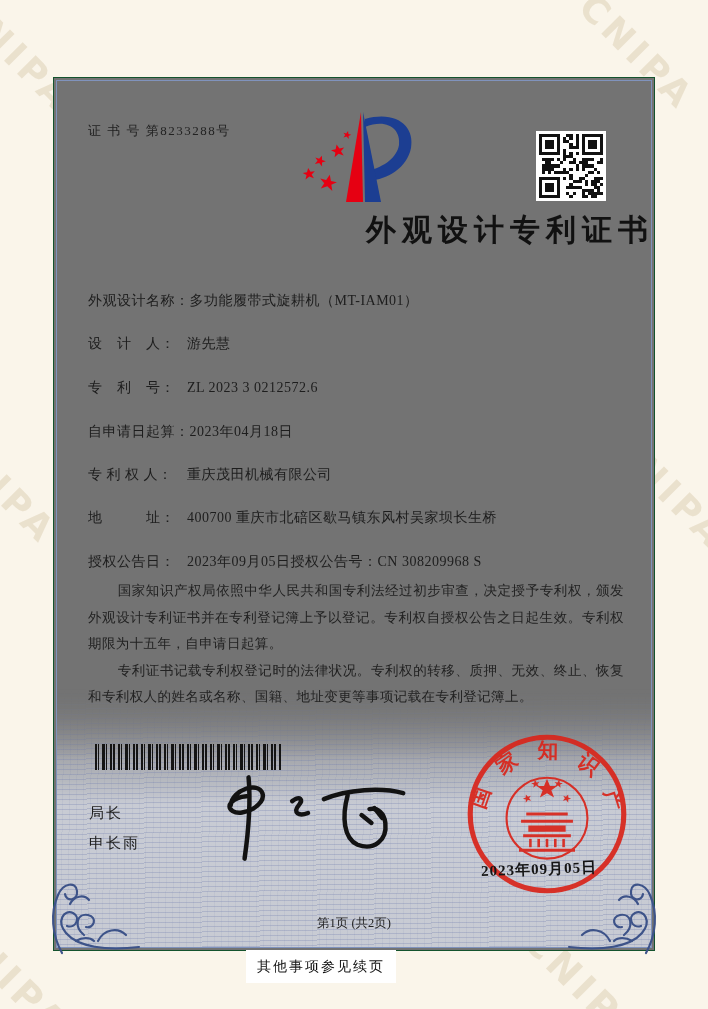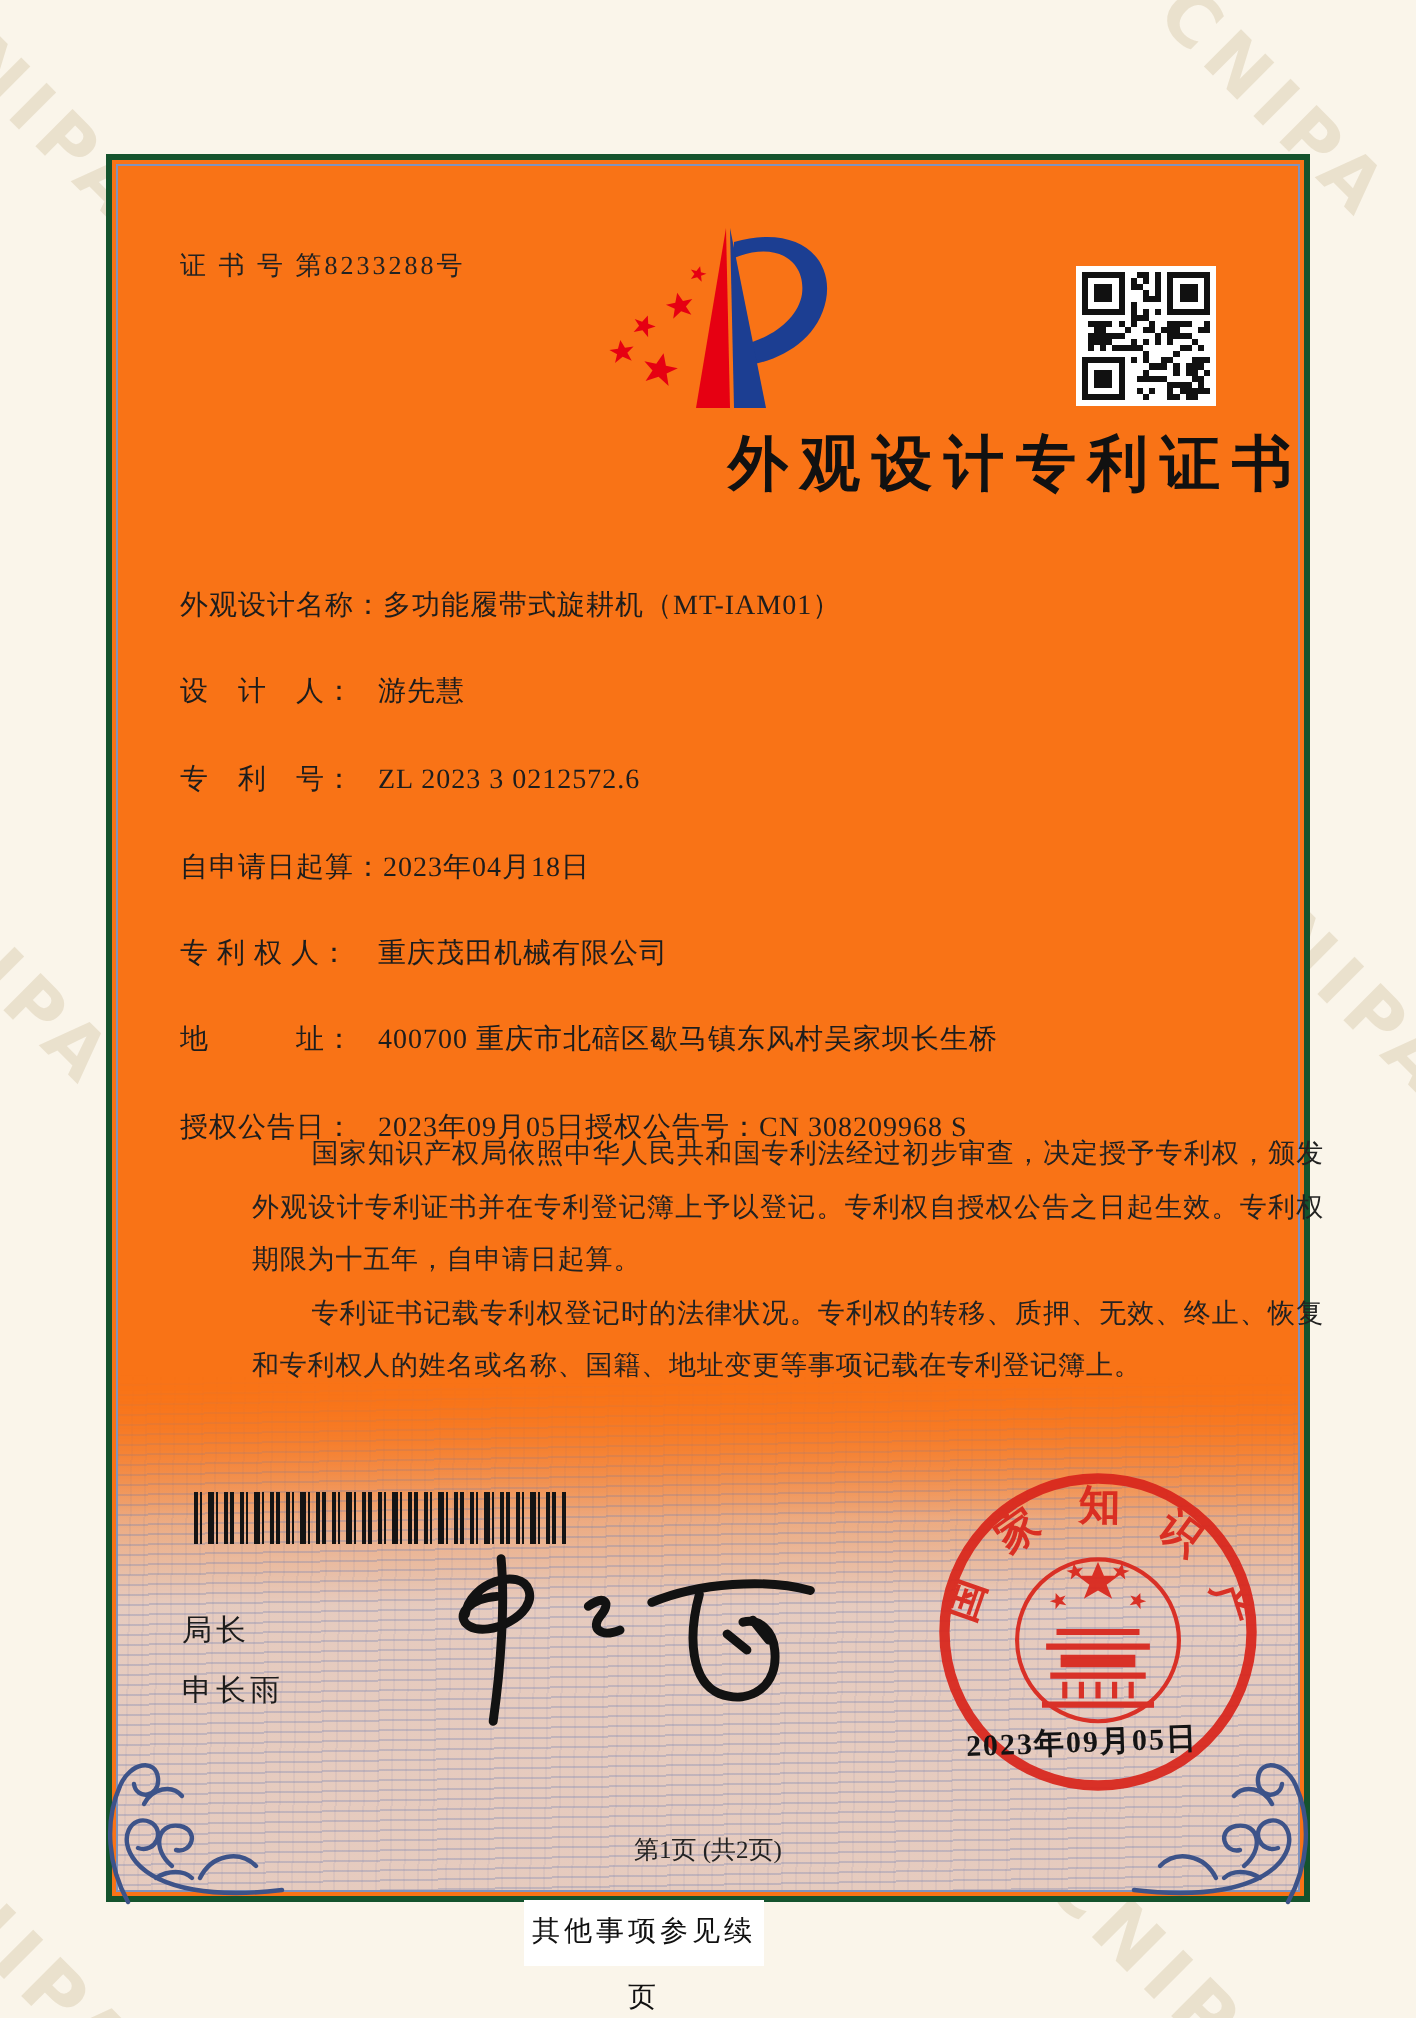--- a/index.html
+++ b/index.html
@@ -7,21 +7,21 @@
   body { font-family:"Liberation Serif","DejaVu Serif",serif; background:#faf5ea; }
   .page { position:relative; width:708px; height:1009px; overflow:hidden; background:#faf5ea; }
 
   
   .wm { position:absolute; font-family:"DejaVu Sans","Liberation Sans",sans-serif;
         font-weight:bold; color:rgba(198,180,140,.30); letter-spacing:5px;
         transform:rotate(45deg); transform-origin:left top; white-space:nowrap; z-index:0; }
 
   
   .frame { position:absolute; left:53px; top:77px; width:602px; height:874px;
-           border:3px solid #14532d; background:#f97316; z-index:1; }
+           border:1px solid #14532d; background:#737373; z-index:1; }
   .frame-inner { position:absolute; inset:2px; border:1px solid #8093bd; pointer-events:none; }
   .guilloche { position:absolute; left:3px; right:3px; bottom:3px; height:258px;
     background:
       repeating-linear-gradient(91deg, rgba(90,105,160,.08) 0 1px, rgba(0,0,0,0) 1px 7px),
       repeating-linear-gradient(179deg, rgba(118,130,176,.32) 0 1px, rgba(0,0,0,0) 1px 5px),
       linear-gradient(rgba(224,228,239,0), rgba(224,228,239,.78) 45%);
     -webkit-mask-image:linear-gradient(rgba(0,0,0,0),#000 28%);
     mask-image:linear-gradient(rgba(0,0,0,0),#000 28%); }
 
   .ornament { position:absolute; bottom:-6px; z-index:3; }
@@ -35,22 +35,22 @@
   .qr svg { display:block; width:64px; height:64px; fill:#111; }
 
   .title { position:absolute; left:0; top:132px; width:100%; text-align:right;
            font-size:30px; font-weight:bold; letter-spacing:6px; color:#111; }
 
   .row { position:absolute; left:34px; width:545px; font-size:14px; color:#1d1d1d;
          letter-spacing:.5px; white-space:nowrap; }
   .row .flabel { display:inline-block; min-width:99px; }
   .row .pair2 { }
 
-  .paras { position:absolute; left:34px; top:484px; width:536px; font-size:13.5px;
-           line-height:26.5px; color:#222; text-align:justify; letter-spacing:.4px;margin-left:36px; }
+  .paras { position:absolute; left:34px; top:500px; width:536px; font-size:13.5px;
+           line-height:26.5px; color:#222; text-align:justify; letter-spacing:.4px; }
   .paras p { text-indent:2.2em; }
 
   .barcode { position:absolute; left:41px; top:666px; width:186px; height:26px;
     background:repeating-linear-gradient(90deg,#141414 0 2px,rgba(0,0,0,0) 2px 3px,
       #141414 3px 4px,rgba(0,0,0,0) 4px 7px,#141414 7px 10px,rgba(0,0,0,0) 10px 11px,
       #141414 11px 12px,rgba(0,0,0,0) 12px 15px,#141414 15px 17px,rgba(0,0,0,0) 17px 18px,
       #141414 18px 20px,rgba(0,0,0,0) 20px 23px); }
 
   .signer { position:absolute; left:35px; top:726px; z-index:4;
             font-family:"Liberation Sans","DejaVu Sans",sans-serif;
@@ -60,21 +60,21 @@
   .signature { position:absolute; left:143px; top:693px; width:228px; height:95px; z-index:4; }
 
   .seal { position:absolute; left:410px; top:653px; width:166px; height:166px; z-index:5; opacity:.93; }
   .seal-date { position:absolute; left:392px; top:782px; width:186px; text-align:center; z-index:6;
                font-size:15px; font-weight:bold; color:#141414; letter-spacing:1px;
                transform:rotate(-2deg); }
 
   .page-info { position:absolute; left:0; top:837px; width:100%; text-align:center;
                font-size:12.5px; color:#222; z-index:4; }
 
-  .continuation { position:absolute; left:262px; top:950px; width:120px; height:33px;
+  .continuation { position:absolute; left:246px; top:950px; width:150px; height:33px;
                   background:#ffffff; text-align:center; line-height:33px;
                   font-size:14px; letter-spacing:2px; color:#111; z-index:7; }
 </style>
 </head>
 <body>
 
 <div class="page">
 
   <div class="wm" style="left:-22px;top:-12px;font-size:36px;">CNIPA</div>
   <div class="wm" style="left:600px;top:-14px;font-size:36px;">CNIPA</div>

